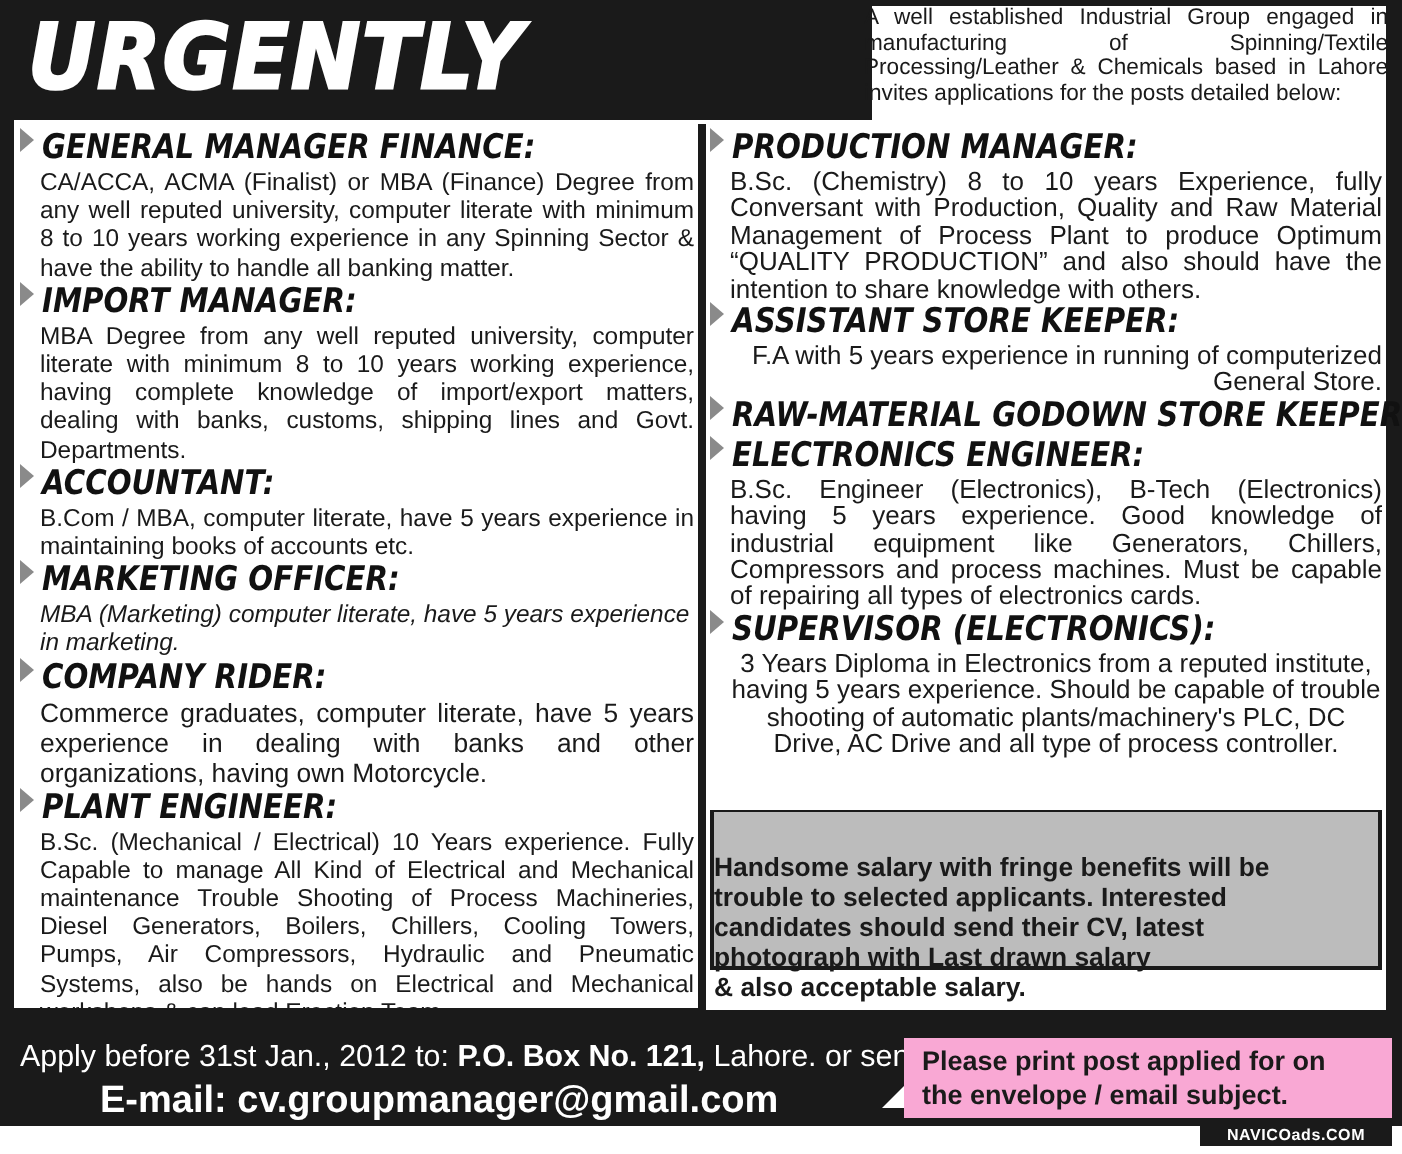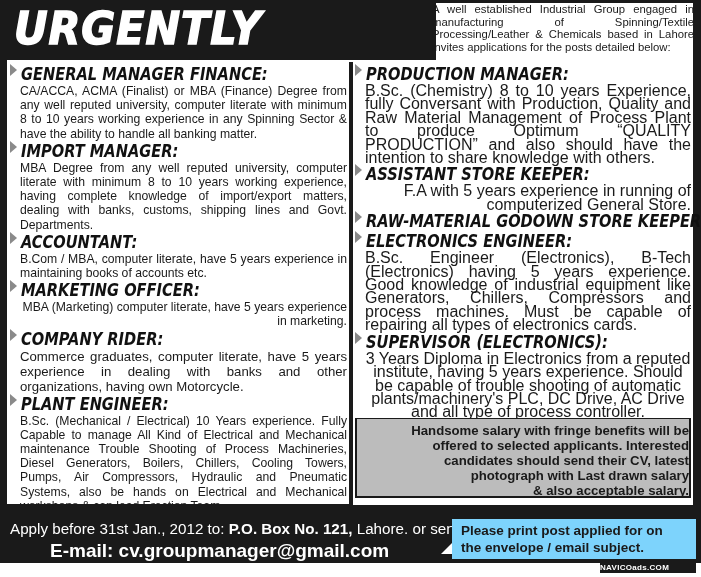--- a/index.html
+++ b/index.html
@@ -37,53 +37,53 @@
     border-left: 7px solid #8a8a8a; margin-right: 4px; margin-left: -2px; flex: none;
   }
   .job-title {
     font-family: "DejaVu Sans", sans-serif; font-weight: bold; font-style: italic;
     font-size: 17px; letter-spacing: 0px; color: #111;
     transform: scaleX(0.86); transform-origin: left center; white-space: nowrap;
   }
   .job-desc {
     font-size: 12.2px; line-height: 14.2px; text-align: justify; padding-left: 8px; color: #1a1a1a;
   }
-  .col-right .job-desc { font-size: 16px; line-height: 13.4px; }
+  .col-right .job-desc { font-size: 13px; line-height: 13.4px; }
 
   .left-bottom-line { position: absolute; left: 7px; top: 504px; width: 346px; height: 2px; background: #1a1a1a; }
 
   
   .salary-box {
-    position: absolute; left: 355px; top: 418px; width: 336px; height: 80px;
+    position: absolute; left: 355px; top: 405px; width: 336px; height: 80px;
     background: #bcbcbc; border: 2px solid #1a1a1a; border-top: 1px solid #1a1a1a;
-    font-weight: bold; font-size: 13.2px; line-height: 15px; text-align: right; color: #1a1a1a;
-    padding-top: 4px;
+    font-weight: bold; font-size: 13.2px; line-height: 15px; text-align: left; color: #1a1a1a;
+    padding-top: 20px;
   }
 
   
   .footer { position: absolute; left: 0; top: 505px; width: 701px; height: 58px; background: #1a1a1a; }
   .apply-line {
     position: absolute; left: 10px; top: 520px; font-size: 15.2px; color: #ffffff; white-space: nowrap;
   }
   .apply-line b { font-weight: bold; }
   .email-line {
     position: absolute; left: 50px; top: 540px; font-size: 19px; font-weight: bold; color: #ffffff; white-space: nowrap;
   }
   .callout {
-    position: absolute; left: 452px; top: 519px; width: 244px; height: 40px; background: #7dd3fc;
+    position: absolute; left: 452px; top: 519px; width: 244px; height: 40px; background: #f9a8d4;
     font-weight: bold; font-size: 13.5px; line-height: 17px; color: #1a1a1a; padding: 3px 0 0 9px;
   }
   .callout-tail {
     position: absolute; left: 441px; top: 540px; width: 0; height: 0;
     border-top: 0 solid transparent; border-bottom: 14px solid transparent; border-right: 14px solid #ffffff;
     transform: scaleY(-1);
   }
   .credit {
     position: absolute; left: 600px; top: 563px; width: 96px; height: 10px; background: #1a1a1a;
-    color: #ffffff; font-size: 8px; font-weight: bold; line-height: 10px; letter-spacing: 0.3px;
+    color: #ffffff; font-size: 8px; font-weight: bold; line-height: 10px; text-align: center; letter-spacing: 0.3px;
   }
 </style>
 </head>
 <body>
 
 <div class="ad">
 
   <div class="header-band">
     <div class="title">URGENTLY REQUIRED</div>
   </div>
@@ -112,21 +112,21 @@
           <span class="bullet"></span>
           <span class="job-title">ACCOUNTANT:</span>
         </div>
       <div class="job-desc">B.Com / MBA, computer literate, have 5 years experience in maintaining books of accounts etc.</div>
     </div>
     <div class="job">
       <div class="job-head">
           <span class="bullet"></span>
           <span class="job-title">MARKETING OFFICER:</span>
         </div>
-      <div class="job-desc" style="text-align:right;">MBA (Marketing) computer literate, have 5 years experience in marketing.</div>
+      <div class="job-desc" style="text-align:left;font-style:italic;">MBA (Marketing) computer literate, have 5 years experience in marketing.</div>
     </div>
     <div class="job">
       <div class="job-head">
           <span class="bullet"></span>
           <span class="job-title">COMPANY RIDER:</span>
         </div>
       <div class="job-desc" style="font-size:13.2px;line-height:15px;">Commerce graduates, computer literate, have 5 years experience in dealing with banks and other organizations, having own Motorcycle.</div>
     </div>
     <div class="job">
       <div class="job-head">
@@ -173,21 +173,21 @@
           <span class="job-title">SUPERVISOR (ELECTRONICS):</span>
         </div>
       <div class="job-desc" style="text-align:center;">3 Years Diploma in Electronics from a reputed institute, having 5 years experience. Should be capable of trouble shooting of automatic plants/machinery's PLC, DC Drive, AC Drive and all type of process controller.</div>
     </div>
   </div>
 
   <div class="left-bottom-line"></div>
 
   <div class="salary-box">
     <div>Handsome salary with fringe benefits will be</div>
-    <div>offered to selected applicants. Interested</div>
+    <div>trouble to selected applicants. Interested</div>
     <div>candidates should send their CV, latest</div>
     <div>photograph with Last drawn salary</div>
     <div>&amp; also acceptable salary.</div>
   </div>
 
   <div class="footer"></div>
   <div class="apply-line">
     <span>Apply before 31st Jan., 2012 to: </span><b>P.O. Box No. 121,</b><span> Lahore. or send</span>
   </div>
   <div class="email-line">E-mail: cv.groupmanager@gmail.com</div>

